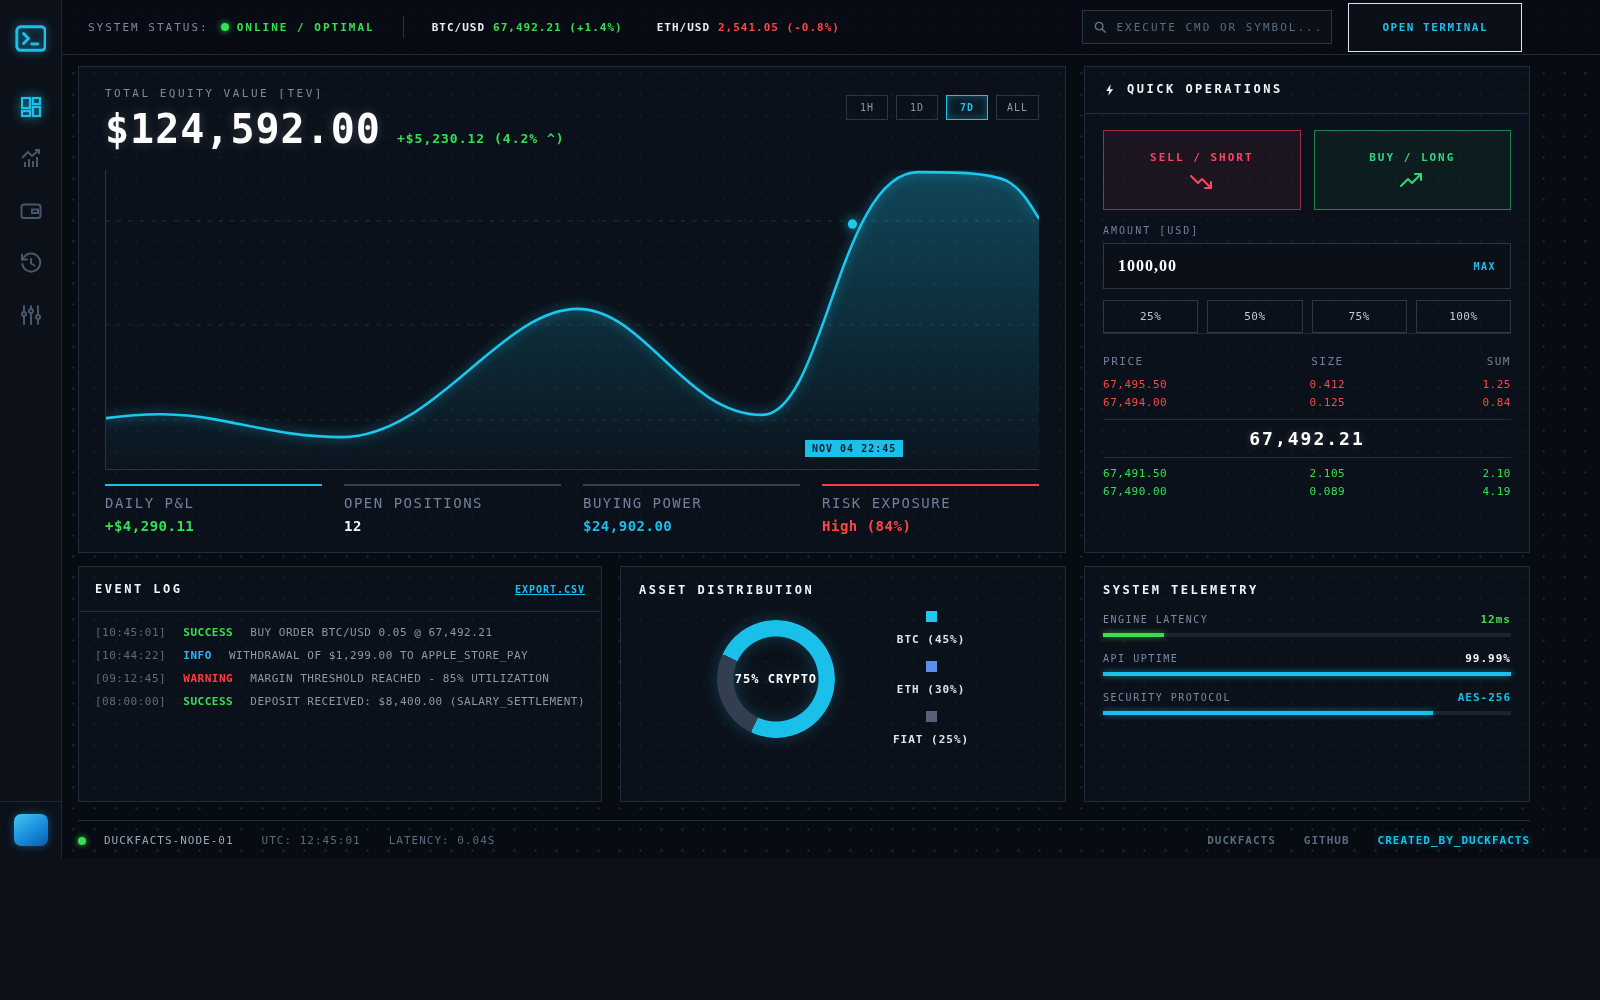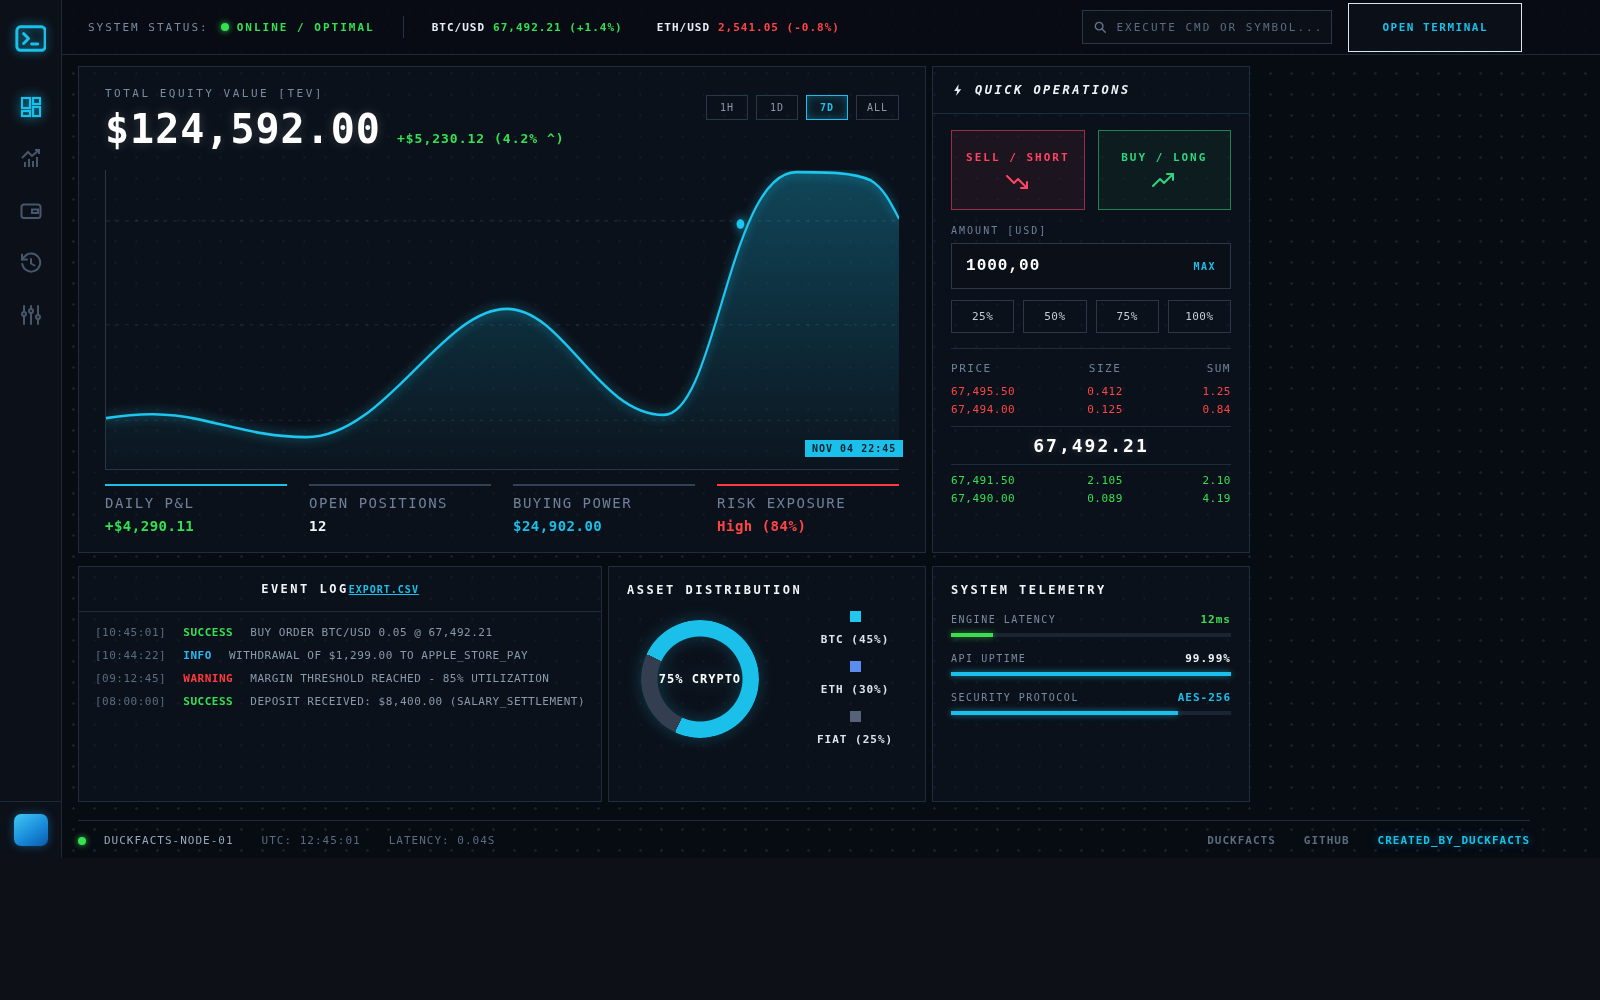--- a/index.html
+++ b/index.html
@@ -48,22 +48,22 @@
   .cmd-box { width:250px; height:34px; background:#0a0f18; border:1px solid #2a3748;
     display:flex; align-items:center; padding:0 10px; }
   .cmd-box svg { width:14px; height:14px; color:#64748b; flex:none; }
   .cmd-input { flex:1; margin-left:9px; background:transparent; border:none; outline:none;
     color:#aeb9c8; font-family:inherit; font-size:11px; letter-spacing:2px; }
   .cmd-input::placeholder { color:#5b6b80; }
   .terminal-btn { height:49px; padding:0 33px; background:#0a0f18; border:1px solid #dbe4ee;
     color:#1ac0ea; font-family:inherit; font-size:11px; font-weight:bold; letter-spacing:1.5px; cursor:pointer; }
 
   
-  .main { position:absolute; left:78px; top:66px; width:1172px;
-    display:grid; grid-template-columns:1fr 1fr 1fr; grid-template-rows:487px 236px; gap:13px 6px; }
+  .main { position:absolute; left:78px; top:66px; width:1452px;
+    display:grid; grid-template-columns:1fr 1fr 1fr; grid-template-rows:487px 236px; gap:13px 18px; }
   .panel { background:rgba(15,21,32,.62); border:1px solid #202c3d; position:relative; }
 
   
   .equity-panel { grid-column:1 / span 2; padding:20px 26px 18px; display:flex; flex-direction:column; }
   .equity-head { display:flex; justify-content:space-between; align-items:flex-start; }
   .eq-label { font-size:11px; letter-spacing:2.5px; color:#7a8aa0; }
   .eq-value-row { display:flex; align-items:baseline; gap:16px; margin-top:6px; }
   .eq-value { font-size:40px; font-weight:bold; color:#ffffff; letter-spacing:1px;
     text-shadow:0 0 12px rgba(255,255,255,.18); }
   .eq-delta { font-size:13px; font-weight:bold; color:#35e052; letter-spacing:1px; }
@@ -80,51 +80,51 @@
   .eq-stats { display:grid; grid-template-columns:repeat(4,1fr); gap:22px; margin-top:14px; }
   .stat { border-top:2px solid #334155; padding-top:9px; }
   .stat.cyan-bar { border-top-color:#1ac0ea; }
   .stat.red-bar { border-top-color:#ff3b3b; }
   .stat-label { font-size:14px; letter-spacing:1.5px; color:#70809a; }
   .stat-value { margin-top:7px; font-size:14px; font-weight:bold; letter-spacing:.5px; color:#f1f5f9; }
   .stat-value.green { color:#35e052; } .stat-value.cyan { color:#1ac0ea; } .stat-value.red { color:#ff4545; }
 
   
   .ops-panel { grid-column:3; display:flex; flex-direction:column; }
-  .ops-head { display:flex; align-items:center; gap:10px; padding:15px 18px; border-bottom:1px solid #202c3d;font-style:italic; }
+  .ops-head { display:flex; align-items:flex-start; gap:10px; padding:15px 18px; border-bottom:1px solid #202c3d; }
   .ops-head svg { width:14px; height:16px; color:#e8eef6; }
   .panel-title { font-size:12px; font-weight:bold; letter-spacing:2.5px; color:#f1f5f9; }
   .ops-body { padding:16px 18px 14px; display:flex; flex-direction:column; }
   .trade-grid { display:grid; grid-template-columns:1fr 1fr; gap:13px; }
   .trade-btn { height:80px; display:flex; flex-direction:column; align-items:center; justify-content:center;
     gap:9px; font-family:inherit; font-size:11px; font-weight:bold; letter-spacing:2px; cursor:pointer; }
   .trade-btn svg { width:24px; height:16px; }
   .trade-btn.buy { color:#2ed57c; border:1px solid rgba(46,213,124,.55); background:rgba(46,213,124,.06); }
   .trade-btn.sell { color:#ff4561; border:1px solid rgba(255,69,97,.55); background:rgba(255,69,97,.07); }
   .amount-label { margin:15px 0 7px; font-size:10px; letter-spacing:2px; color:#70809a; }
   .amount-box { height:46px; background:#0a0f18; border:1px solid #2a3748;
     display:flex; align-items:center; padding:0 14px; }
   .amount-input { flex:1; background:transparent; border:none; outline:none; color:#ffffff;
-    font-family:Liberation Mono, monospace; font-size:16px; font-weight:bold; letter-spacing:1px; }
+    font-family:Liberation Serif, serif; font-size:16px; font-weight:bold; letter-spacing:1px; }
   .max-btn { background:none; border:none; color:#1ac0ea; font-family:inherit; font-size:10px;
     font-weight:bold; letter-spacing:1.5px; cursor:pointer; }
   .pct-grid { display:grid; grid-template-columns:repeat(4,1fr); gap:9px; margin-top:11px; }
   .pct-btn { height:33px; background:transparent; border:1px solid #2a3748; color:#c3ccd8;
     font-family:inherit; font-size:11px; letter-spacing:.5px; cursor:pointer; }
-  .obook { margin-top:15px; border-top:1px solid #202c3d; padding-top:11px; font-size:11px; }
+  .obook { border-top:1px solid #202c3d; padding-top:19px; font-size:11px; }
   .ob-row { display:grid; grid-template-columns:1.15fr 1fr .85fr; line-height:18px; letter-spacing:.5px; }
   .ob-row > :nth-child(2){ text-align:center; } .ob-row > :nth-child(3){ text-align:right; }
   .ob-head { color:#70809a; letter-spacing:1.5px; margin-bottom:5px; }
   .ob-ask { color:#ff4545; } .ob-bid { color:#35e052; }
   .ob-mid { margin:7px 0; padding:8px 0; border-top:1px solid #202c3d; border-bottom:1px solid #202c3d;
     text-align:center; font-size:18px; font-weight:bold; letter-spacing:2px; color:#ffffff;
     text-shadow:0 0 10px rgba(255,255,255,.2); }
 
   
-  .log-head { display:flex; justify-content:center; align-items:center;
+  .log-head { display:flex; justify-content:space-between; align-items:center;
     padding:15px 16px; border-bottom:1px solid #202c3d; }
   .export-link { font-size:10px; font-weight:bold; letter-spacing:1px; color:#1ac0ea;
     text-decoration:underline; cursor:pointer; }
   .log-body { padding:14px 16px; font-size:11px; letter-spacing:.5px; }
   .log-line { margin-bottom:10px; white-space:nowrap; color:#8b99ab; }
   .log-time { color:#5b6b80; }
   .log-level { font-weight:bold; margin:0 10px; }
   .lv-success { color:#35e052; } .lv-info { color:#2bb8f0; } .lv-warning { color:#ff3b3b; }
 
   

